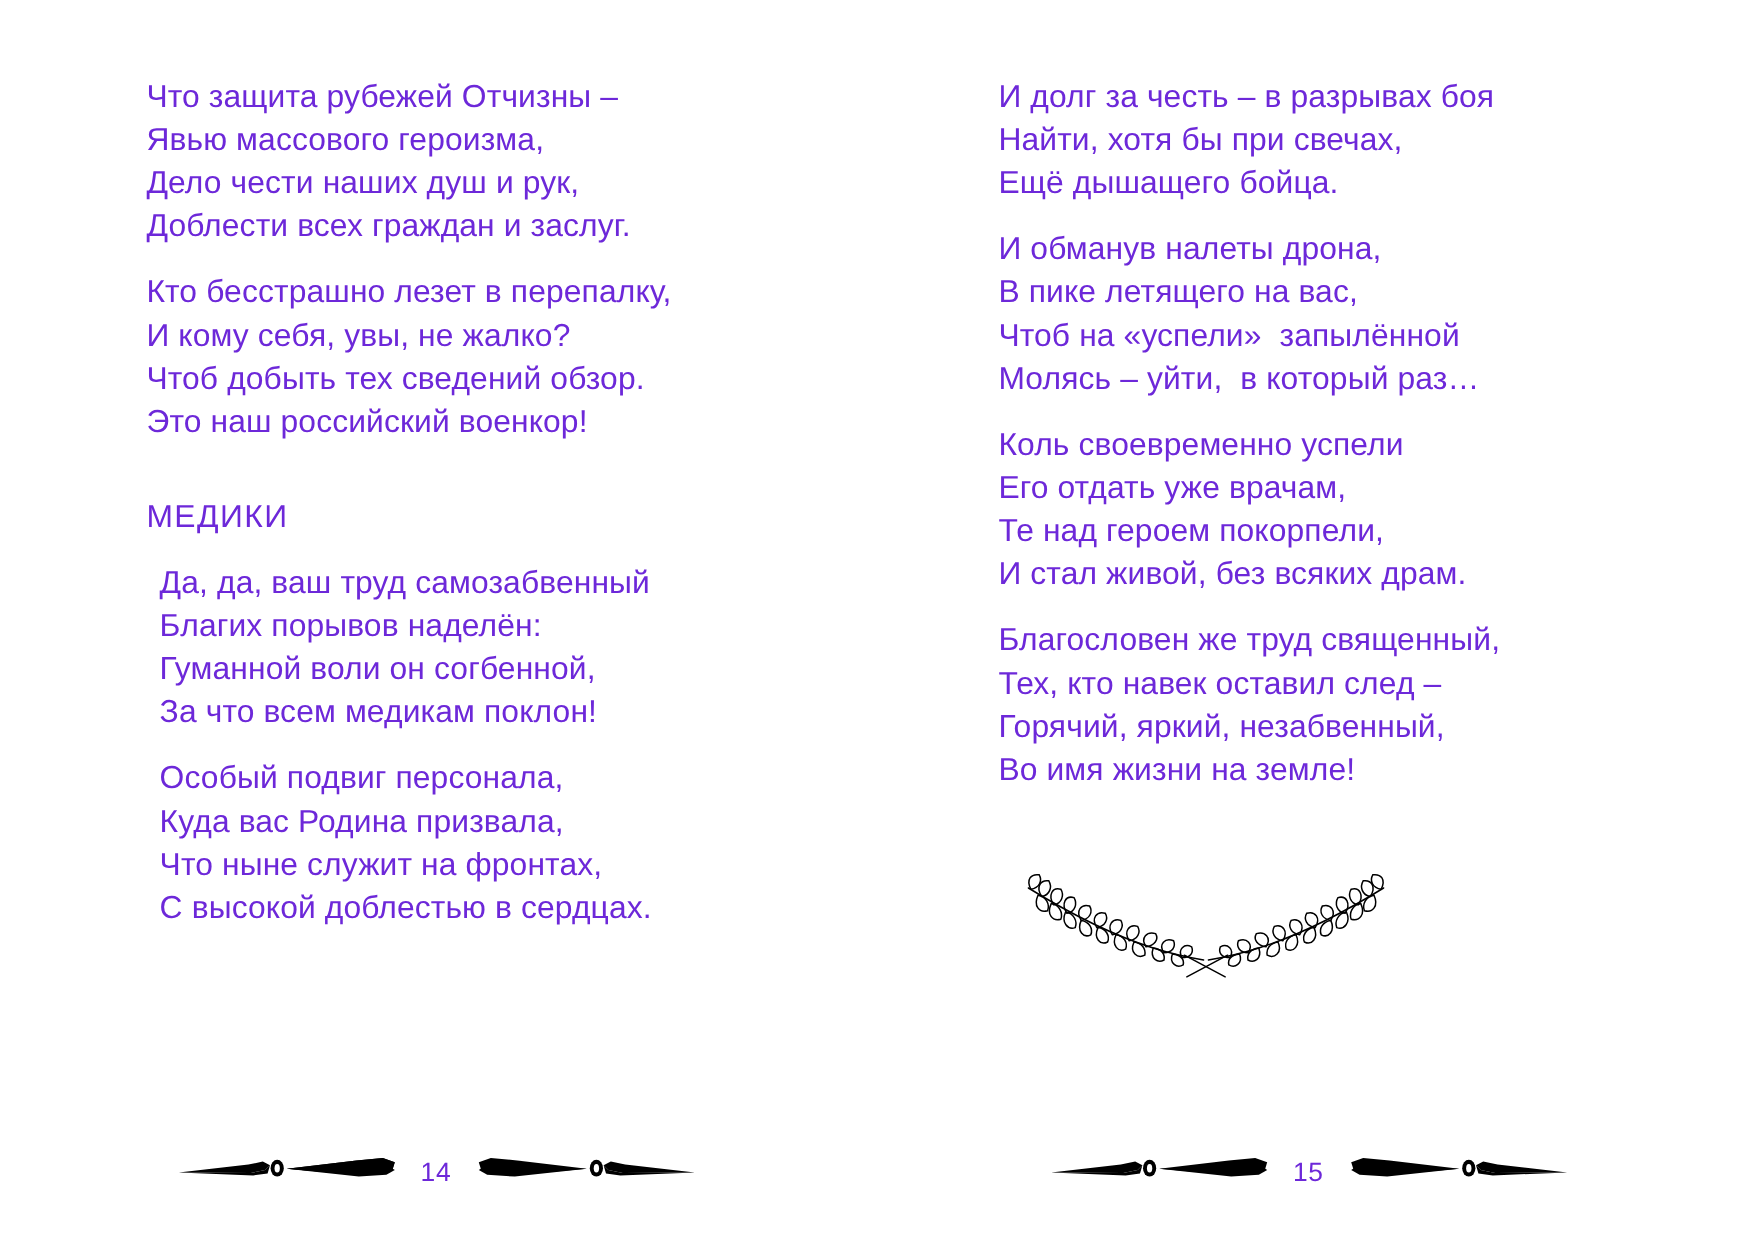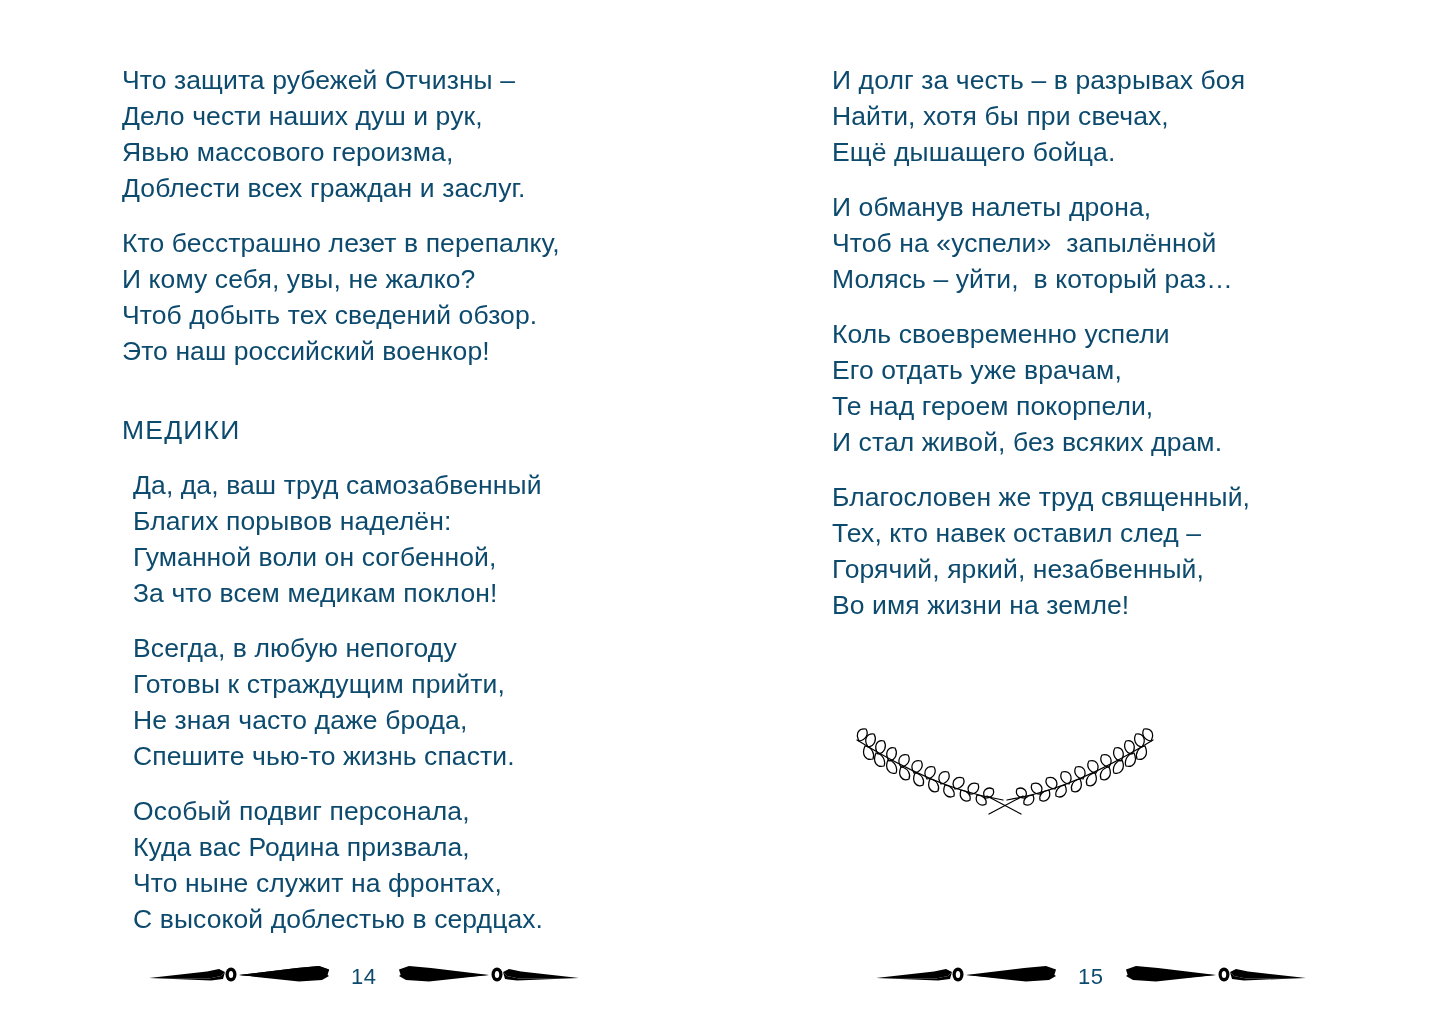--- a/index.html
+++ b/index.html
@@ -7,21 +7,21 @@
     padding: 0;
     background: #ffffff;
   }
   .page {
     position: relative;
     width: 1454px;
     height: 1029px;
     background: #ffffff;
     overflow: hidden;
     font-family: "Liberation Sans", sans-serif;
-    color: #0c4a6e;
+    color: #6d28d9;
   }
 
   .spread {
     position: absolute;
     left: 0;
     top: 0;
     width: 1454px;
     height: 1029px;
     display: flex;
     flex-direction: row;
@@ -88,37 +88,37 @@
     display: flex;
     align-items: center;
     justify-content: center;
     gap: 14px;
   }
   .folio {
     font-size: 22px;
     line-height: 22px;
     letter-spacing: 0.5px;
     min-width: 26px;
-    text-align: right;
+    text-align: left;
   }
   .dingbat { display: block; }
 </style>
 </head>
 <body>
 
 <div class="page">
   <div class="spread">
 
     <div class="leaf leaf-left">
       <div class="body-col">
 
         <div class="stanza">
           <div class="line">Что защита рубежей Отчизны –</div>
+          <div class="line">Явью массового героизма,</div>
           <div class="line">Дело чести наших душ и рук,</div>
-          <div class="line">Явью массового героизма,</div>
           <div class="line">Доблести всех граждан и заслуг.</div>
         </div>
 
         <div class="stanza">
           <div class="line">Кто бесстрашно лезет в перепалку,</div>
           <div class="line">И кому себя, увы, не жалко?</div>
           <div class="line">Чтоб добыть тех сведений обзор.</div>
           <div class="line">Это наш российский военкор!</div>
         </div>
 
@@ -126,26 +126,20 @@
           <div class="poem-title">МЕДИКИ</div>
         </div>
 
         <div class="stanza stanza-indent">
           <div class="line">Да, да, ваш труд самозабвенный</div>
           <div class="line">Благих порывов наделён:</div>
           <div class="line">Гуманной воли он согбенной,</div>
           <div class="line">За что всем медикам поклон!</div>
         </div>
 
-        <div class="stanza stanza-indent">
-          <div class="line">Всегда, в любую непогоду</div>
-          <div class="line">Готовы к страждущим прийти,</div>
-          <div class="line">Не зная часто даже брода,</div>
-          <div class="line">Спешите чью-то жизнь спасти.</div>
-        </div>
 
         <div class="stanza stanza-indent">
           <div class="line">Особый подвиг персонала,</div>
           <div class="line">Куда вас Родина призвала,</div>
           <div class="line">Что ныне служит на фронтах,</div>
           <div class="line">С высокой доблестью в сердцах.</div>
         </div>
 
       </div>
 
@@ -181,20 +175,21 @@
       <div class="body-col">
 
         <div class="stanza">
           <div class="line">И долг за честь – в разрывах боя</div>
           <div class="line">Найти, хотя бы при свечах,</div>
           <div class="line">Ещё дышащего бойца.</div>
         </div>
 
         <div class="stanza">
           <div class="line">И обманув налеты дрона,</div>
+          <div class="line">В пике летящего на вас,</div>
           <div class="line">Чтоб на «успели»  запылённой</div>
           <div class="line">Молясь – уйти,  в который раз…</div>
         </div>
 
         <div class="stanza">
           <div class="line">Коль своевременно успели</div>
           <div class="line">Его отдать уже врачам,</div>
           <div class="line">Те над героем покорпели,</div>
           <div class="line">И стал живой, без всяких драм.</div>
         </div>

